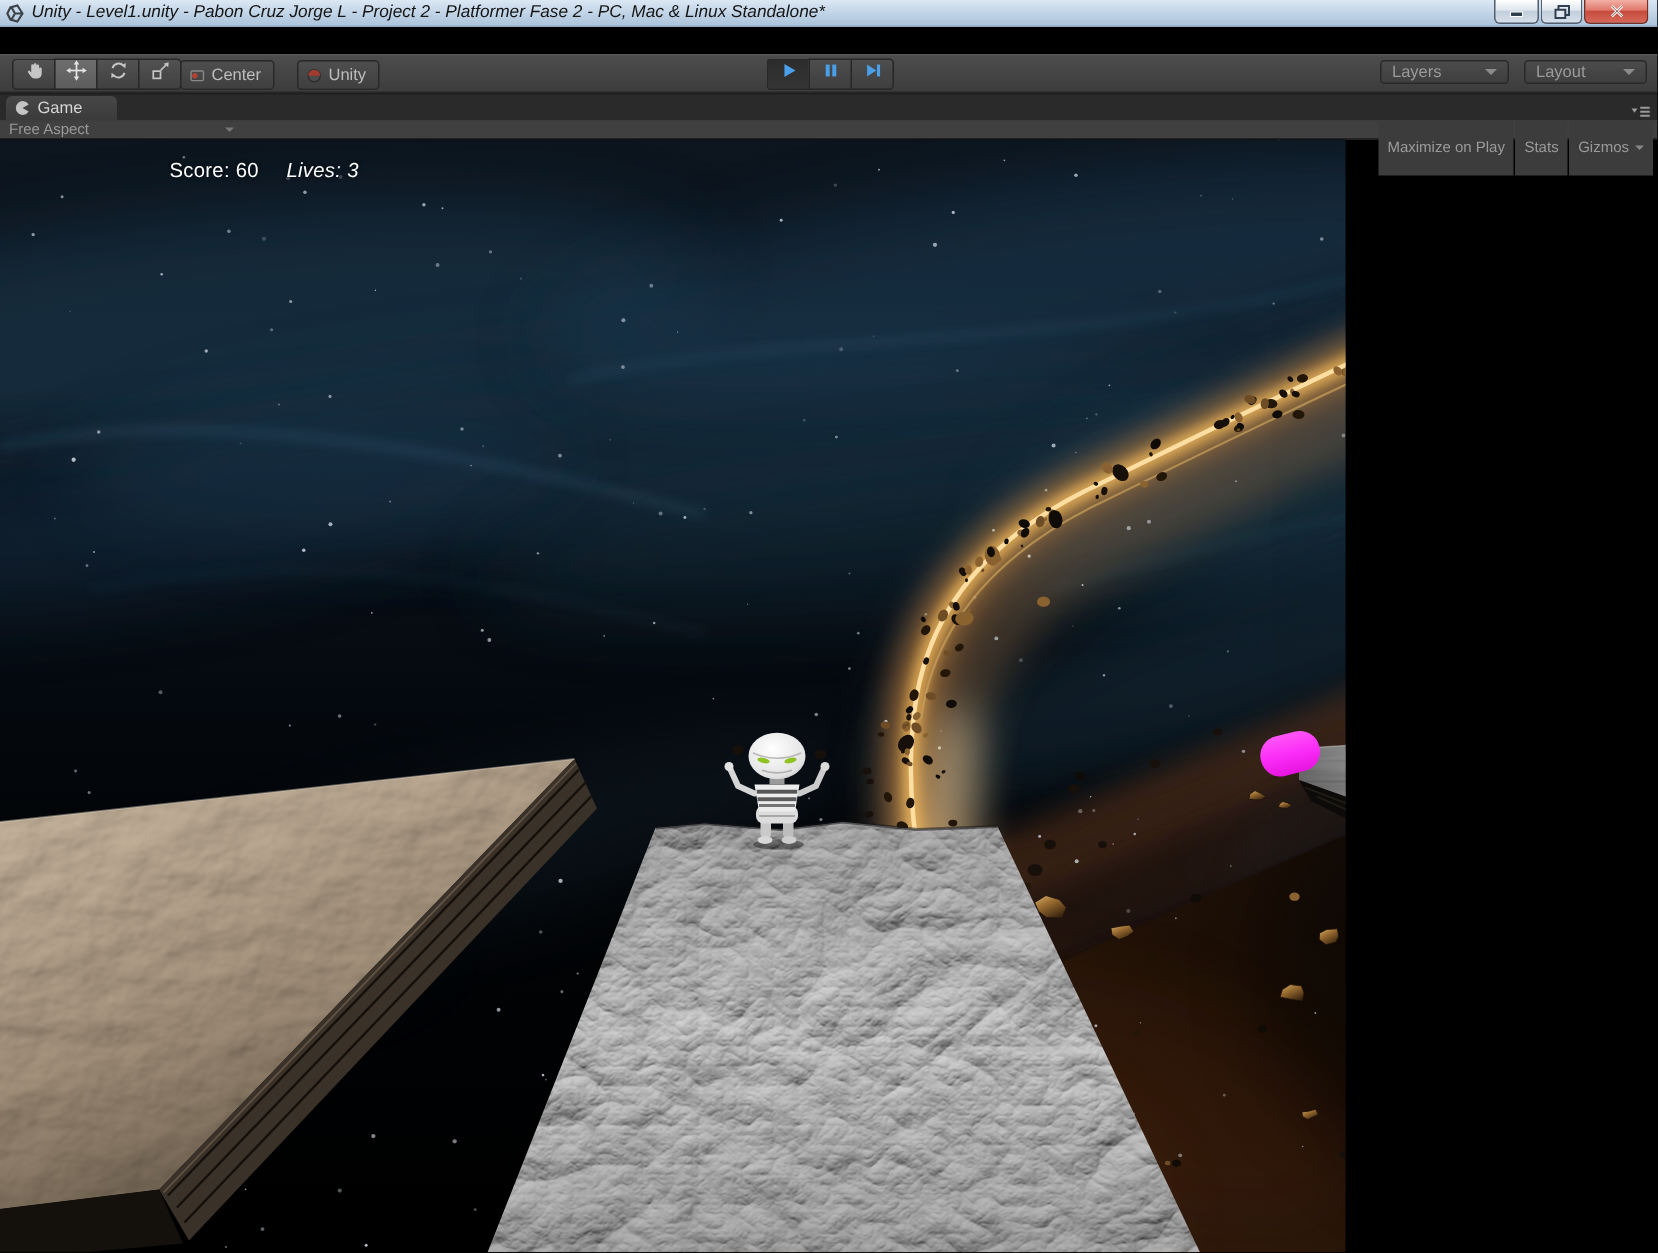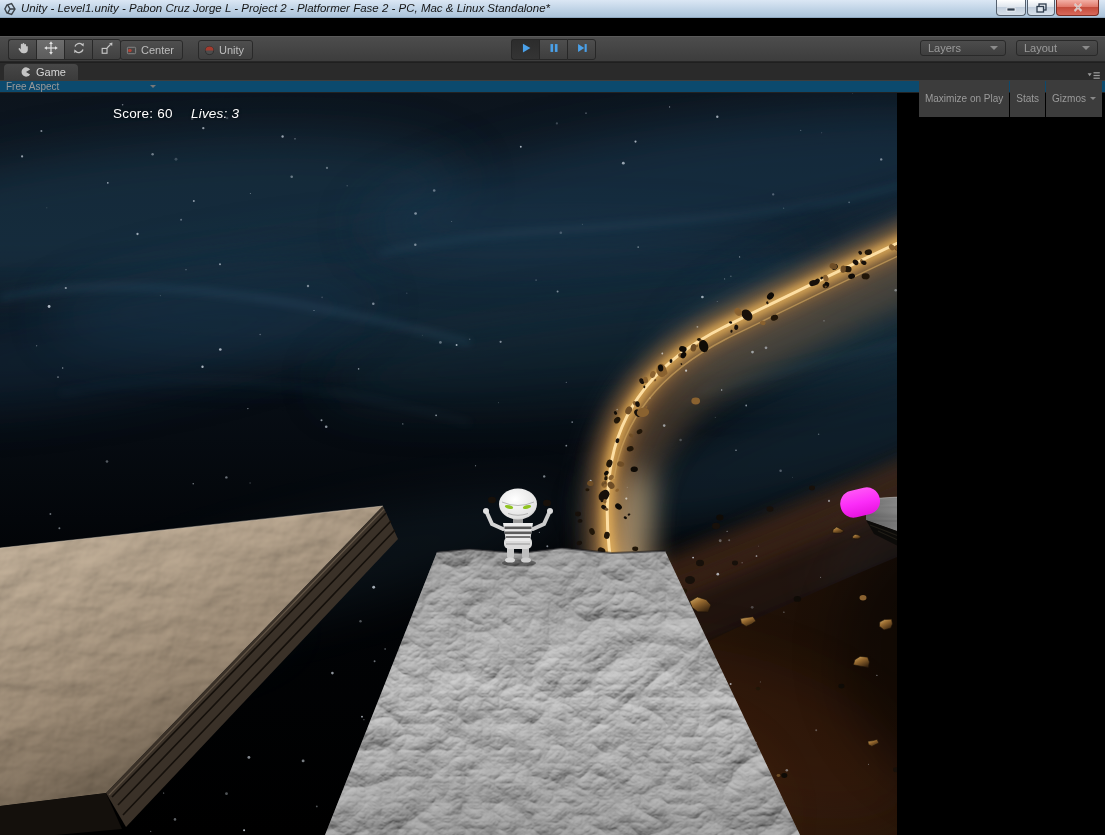--- a/index.html
+++ b/index.html
@@ -47,27 +47,27 @@
   .ddl{position:absolute;top:4px;height:16px;border:1px solid #292929;border-radius:3px;
        background:linear-gradient(#4c4c4c,#3e3e3e);color:#9b9b9b;font-size:11px;
        display:flex;align-items:center;padding:0 7px;justify-content:space-between;box-sizing:border-box;}
   .caret{width:0;height:0;border-left:4px solid transparent;border-right:4px solid transparent;
          border-top:4px solid #8b8b8b;margin-left:8px;}
 
   
   .tabbar{position:absolute;left:0;top:62px;width:1105px;height:18px;background:#2a2a2a;
           box-shadow:inset 0 1px 0 #1f1f1f;}
   .tab{position:absolute;left:4px;top:2px;height:16px;width:74px;background:linear-gradient(#474747,#3b3b3b);
-       border-radius:4px 4px 0 0;display:flex;align-items:center;padding-left:16px;box-sizing:border-box;
+       border-radius:4px 4px 0 0;display:flex;align-items:center;padding-left:5px;box-sizing:border-box;
        color:#d6d6d6;font-size:11px;}
   .tab .ic{margin-right:4px;display:flex;}
   .panelmenu{position:absolute;right:4px;top:4px;}
 
   
-  .gvbar{position:absolute;left:0;top:80px;width:1105px;height:13px;background:#0c4a6e;
+  .gvbar{position:absolute;left:0;top:80px;width:1105px;height:13px;background:#404040;
          box-shadow:inset 0 -1px 0 #222,inset 0 1px 0 #3d3d3d;font-size:10px;color:#999;}
   .aspect{position:absolute;left:6px;top:0;height:13px;line-height:13px;display:flex;align-items:center;}
   .aspect .caret{position:absolute;left:136px;border-top-color:#777;
                  border-left-width:3.5px;border-right-width:3.5px;border-top-width:3.5px;}
   .gvright{position:absolute;right:3px;top:0;height:13px;display:flex;}
   .gvbtn{background:#3c3c3c;color:#9b9b9b;height:13px;line-height:13px;padding:12px 6px;margin-left:1px;
          display:flex;align-items:center;}
   .gvbtn .caret{border-top-color:#888;border-left-width:3.5px;border-right-width:3.5px;border-top-width:3.5px;margin-left:4px;}
 
   

